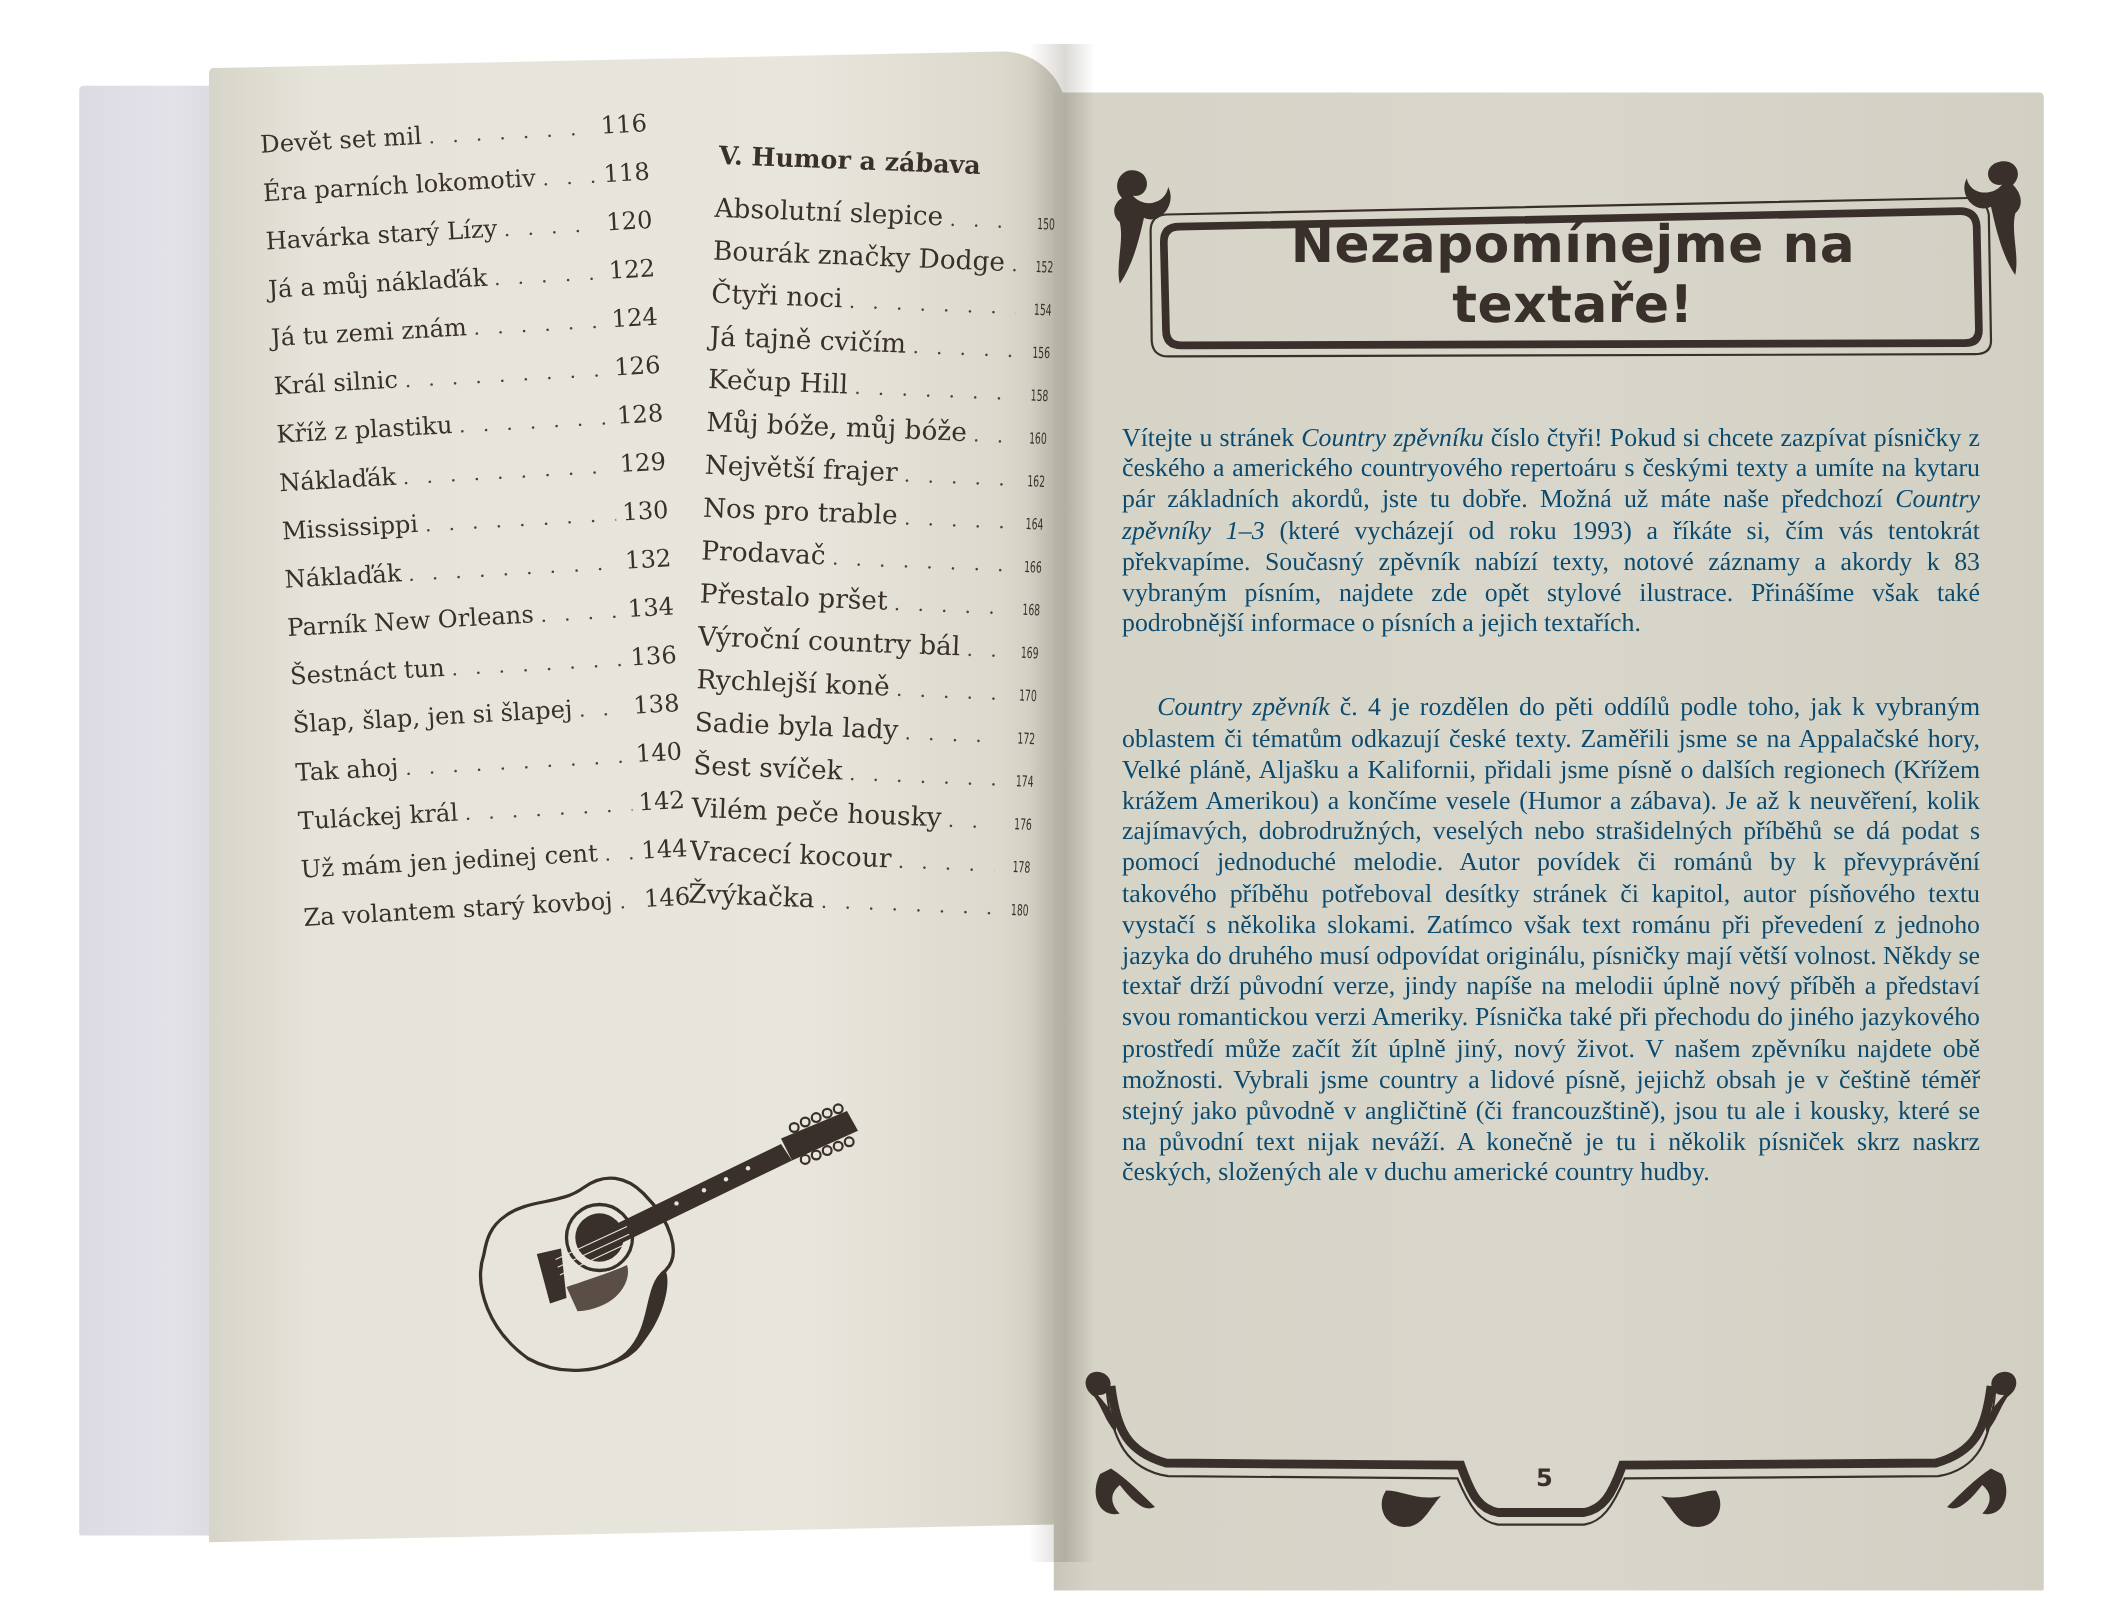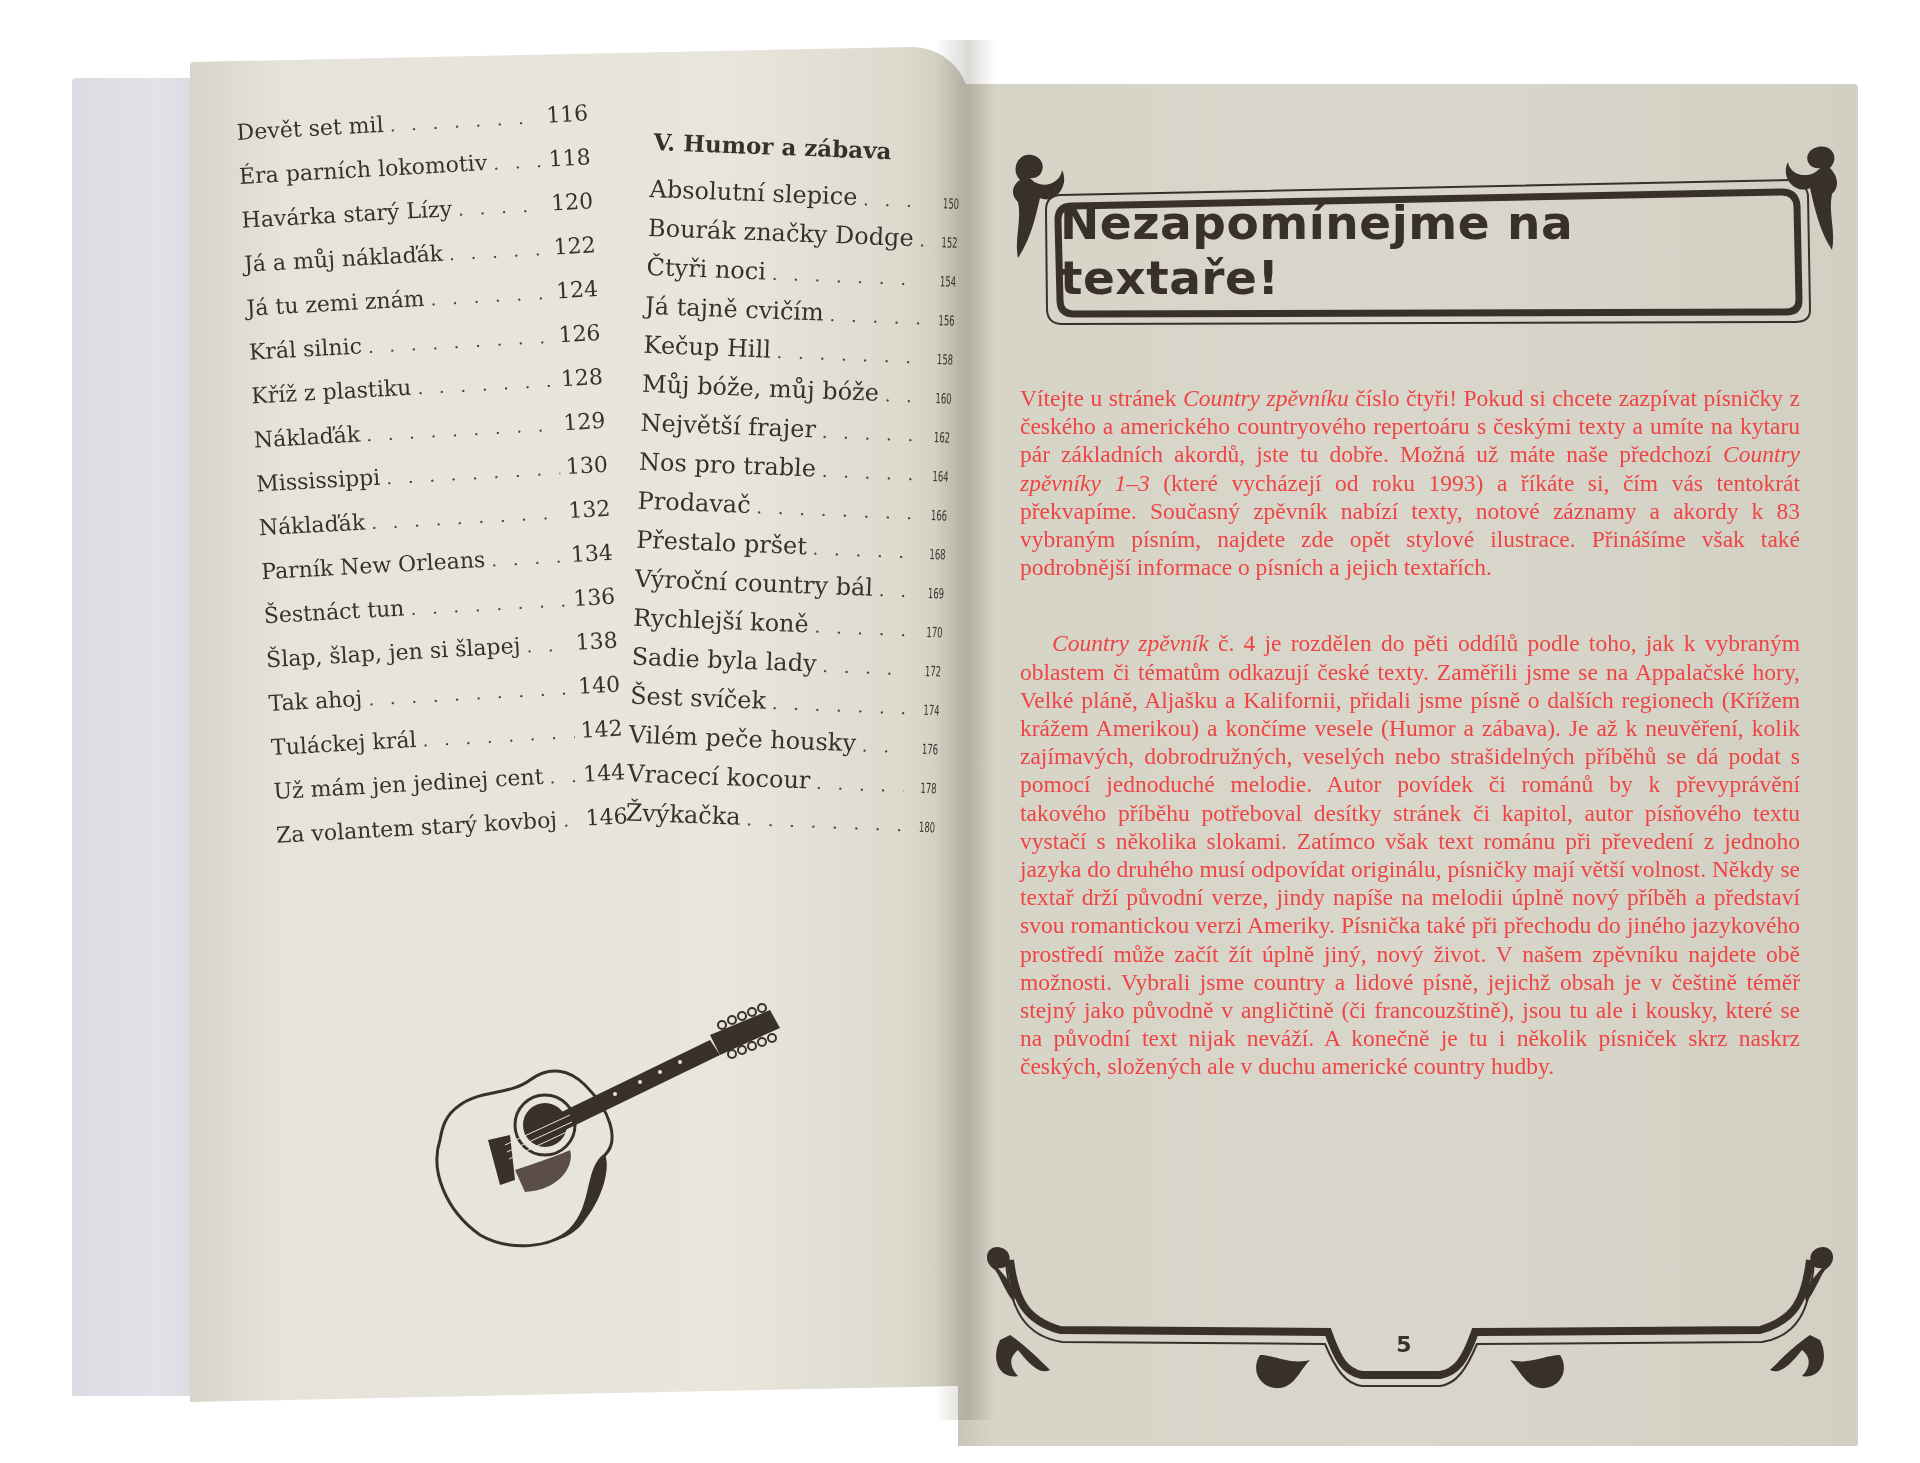--- a/index.html
+++ b/index.html
@@ -49,30 +49,30 @@
   .section-head { font-size: 23px; font-weight: bold; margin-bottom: 20px; margin-left: 2px; }
   .toc-right .toc-row { font-size: 24px; height: 39px; }
   .toc-right .toc-page { font-size: 14px; font-family: "Liberation Sans Narrow", "DejaVu Sans", sans-serif; transform: scaleX(0.6); transform-origin: right bottom; }
 
   
   .guitar { position: absolute; left: 410px; top: 980px; width: 380px; height: 270px; }
 
   
   .banner { position: absolute; left: 1000px; top: 140px; width: 850px; height: 200px; }
   .banner-title {
-    position: absolute; left: 1060px; top: 195px; width: 740px; text-align: left;
+    position: absolute; left: 1060px; top: 195px; width: 740px; text-align: center;
     font-family: "DejaVu Sans", sans-serif; font-weight: bold; font-size: 47px;
     color: #3a302b; letter-spacing: 0.5px;
   }
 
   
   .body-text {
     position: absolute; left: 1020px; top: 384px; width: 780px;
     font-family: "Liberation Serif", serif; font-size: 23.5px; line-height: 28.2px;
-    text-align: justify; color: #ef4444;
+    text-align: justify; color: #0c4a6e;
   }
   .body-text p { margin: 0; }
   .body-text p + p { text-indent: 32px; margin-top: 48px; }
   .body-text em { font-style: italic; }
 
   
   .footer-orn { position: absolute; left: 970px; top: 1240px; width: 880px; height: 170px; }
   .page-number {
     position: absolute; left: 1392px; top: 1332px; width: 24px; text-align: center;
     font-family: "DejaVu Sans", sans-serif; font-weight: bold; font-size: 22px; color: #3a302b;

